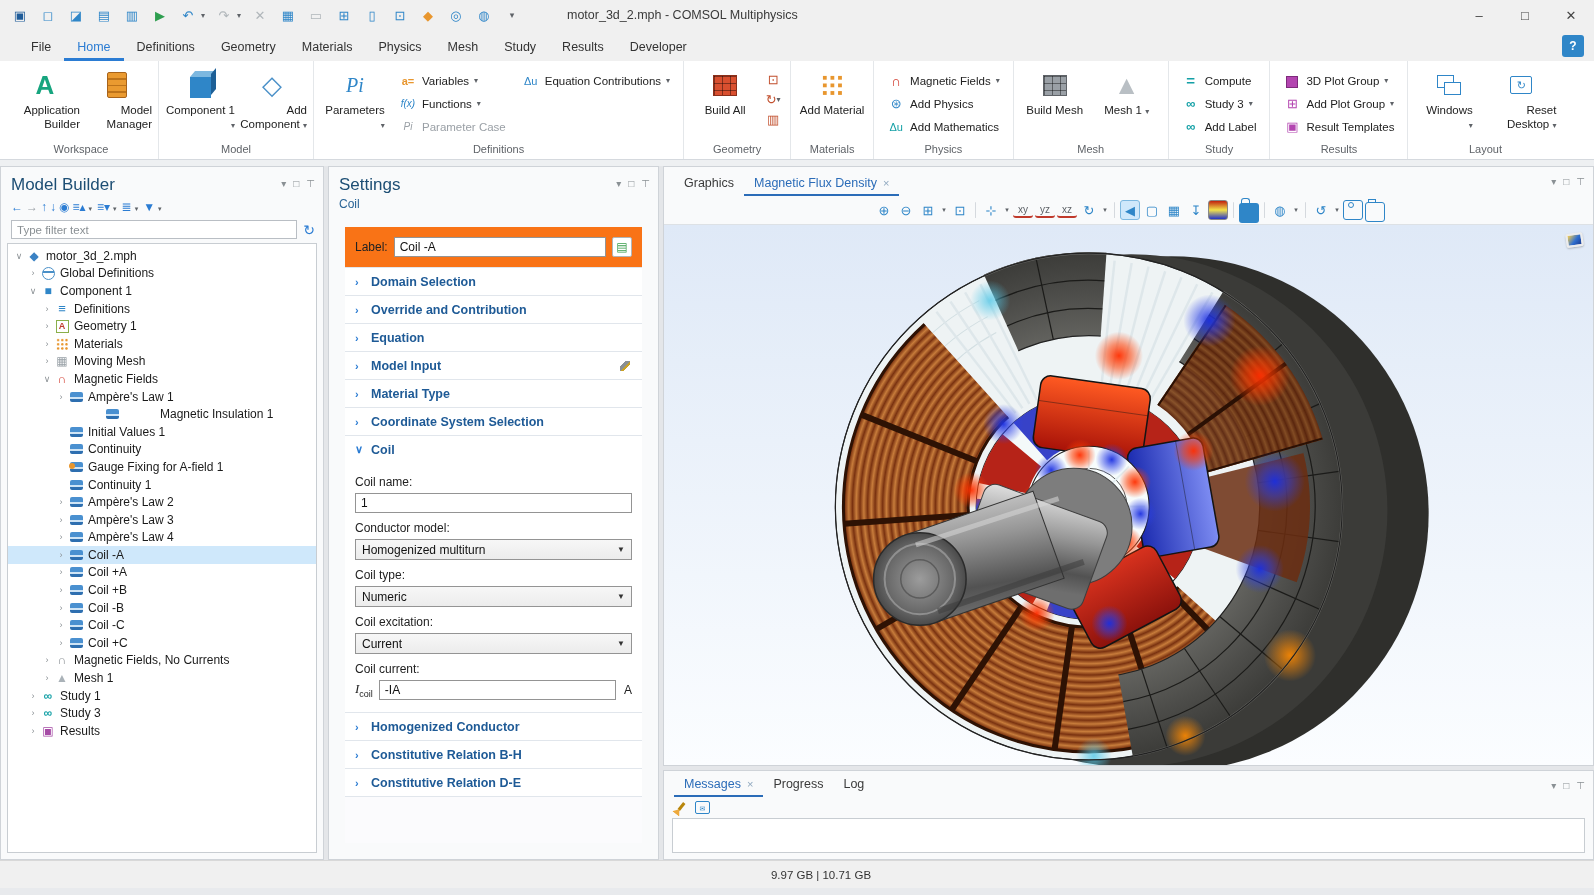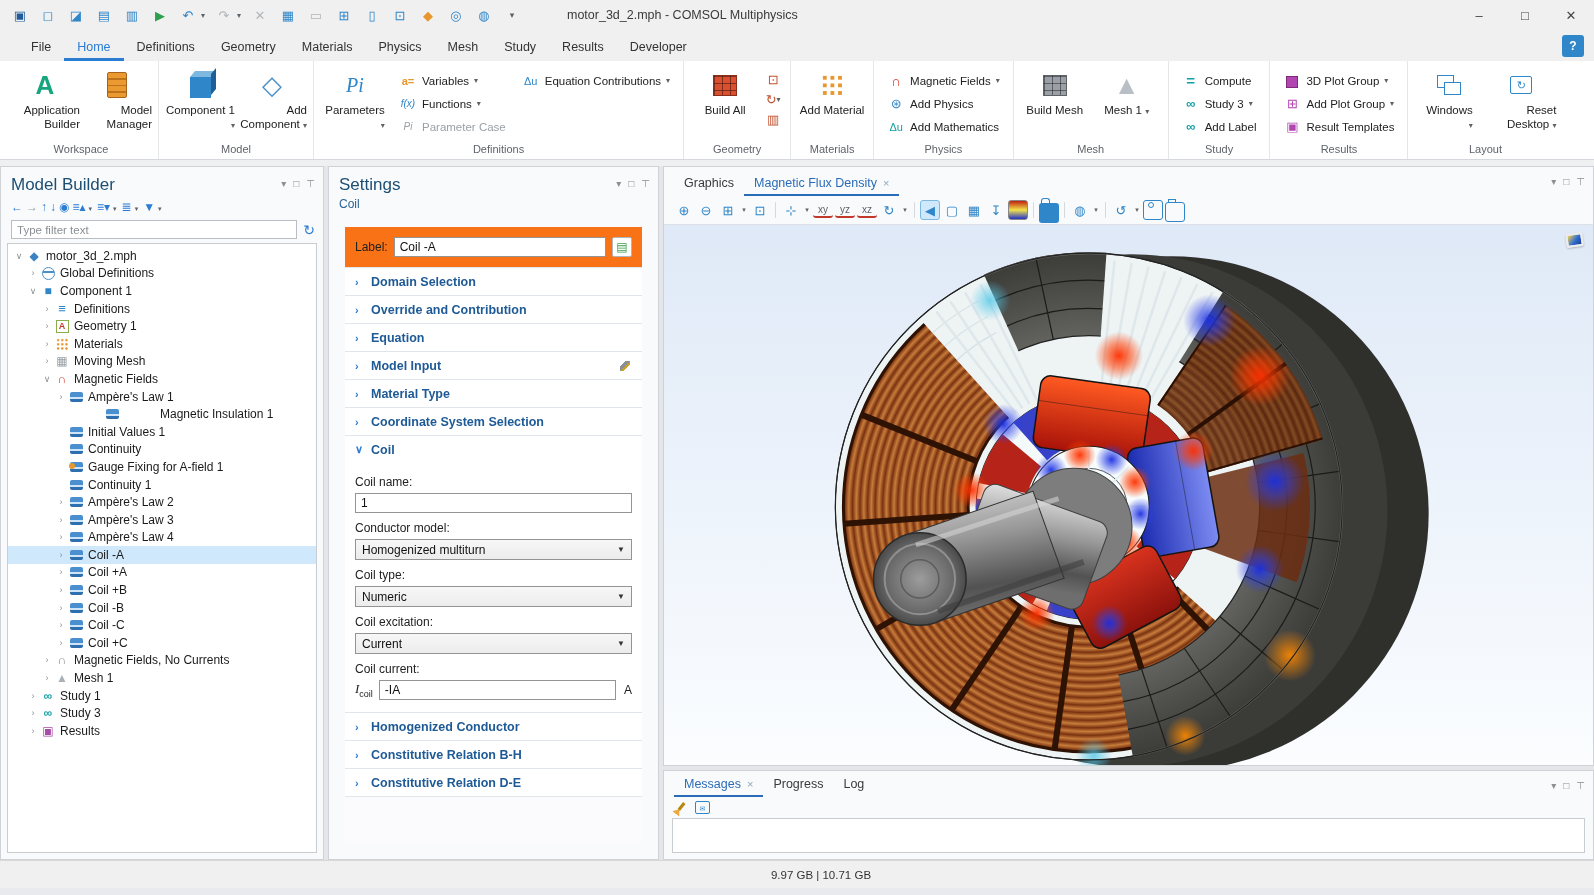--- a/index.html
+++ b/index.html
@@ -157,21 +157,21 @@
   .set-scroll { flex:1; background:#f97316; margin:16px; overflow:hidden; display:flex; flex-direction:column; }
   .set-bottom-fill { flex:1; background:#fbfbfd; border-top:1px solid #e1e6ec; }
 
   
   .gpanel { flex:1; background:#f9fafb; border:1px solid #cfd3d8; display:flex; flex-direction:column; }
   .gtabs { display:flex; align-items:center; padding:4px 24px 0 10px; position:relative; height:30px; }
   .gtab { display:flex; align-items:center; gap:6px; padding:4px 10px 6px; font-size:12.5px; color:#3a3a3a; cursor:default; }
   .gtab.active { color:#2b6cb8; border-bottom:2px solid #2b6cb8; padding-bottom:4px; }
   .gtab .x { color:#8fa8bf; font-size:11px; }
   .gtabs .minictl { position:absolute; right:8px; top:6px; }
-  .gtoolbar { display:flex; align-items:center; gap:2px; padding:3px 8px 4px 10px; border-bottom:1px solid #dde1e5; }
+  .gtoolbar { display:flex; align-items:center; gap:2px; padding:3px 8px 4px 10px; border-bottom:1px solid #dde1e5;justify-content:center; }
   .gtoolbar span { min-width:20px; height:20px; display:inline-flex; align-items:center; justify-content:center;
      color:#2f86c8; font-size:13px; cursor:default; border-radius:3px; }
   .gtoolbar .sep { min-width:1px; width:1px; height:16px; background:#d5d9de; margin:0 3px; }
   .gtoolbar .dd { min-width:8px; font-size:7px; color:#5f6368; }
   .gtoolbar .axv { font-size:10px; color:#5f6368; border-bottom:2px solid #c0392b; height:16px; }
   .gtoolbar .active-tool { background:#cfe8fb; border:1px solid #7db8e0; }
   .colorbar { width:8px; height:15px; background:linear-gradient(#c0200e,#f2e24a,#2233cc); border:1px solid #888; }
   .lockico { position:relative; width:10px; height:8px; background:#2f86c8; border-radius:1px; margin-top:5px; }
   .lockico::before { content:""; position:absolute; top:-5px; left:1.5px; width:7px; height:5px;
      border:1.5px solid #2f86c8; border-bottom:none; border-radius:3px 3px 0 0; }

